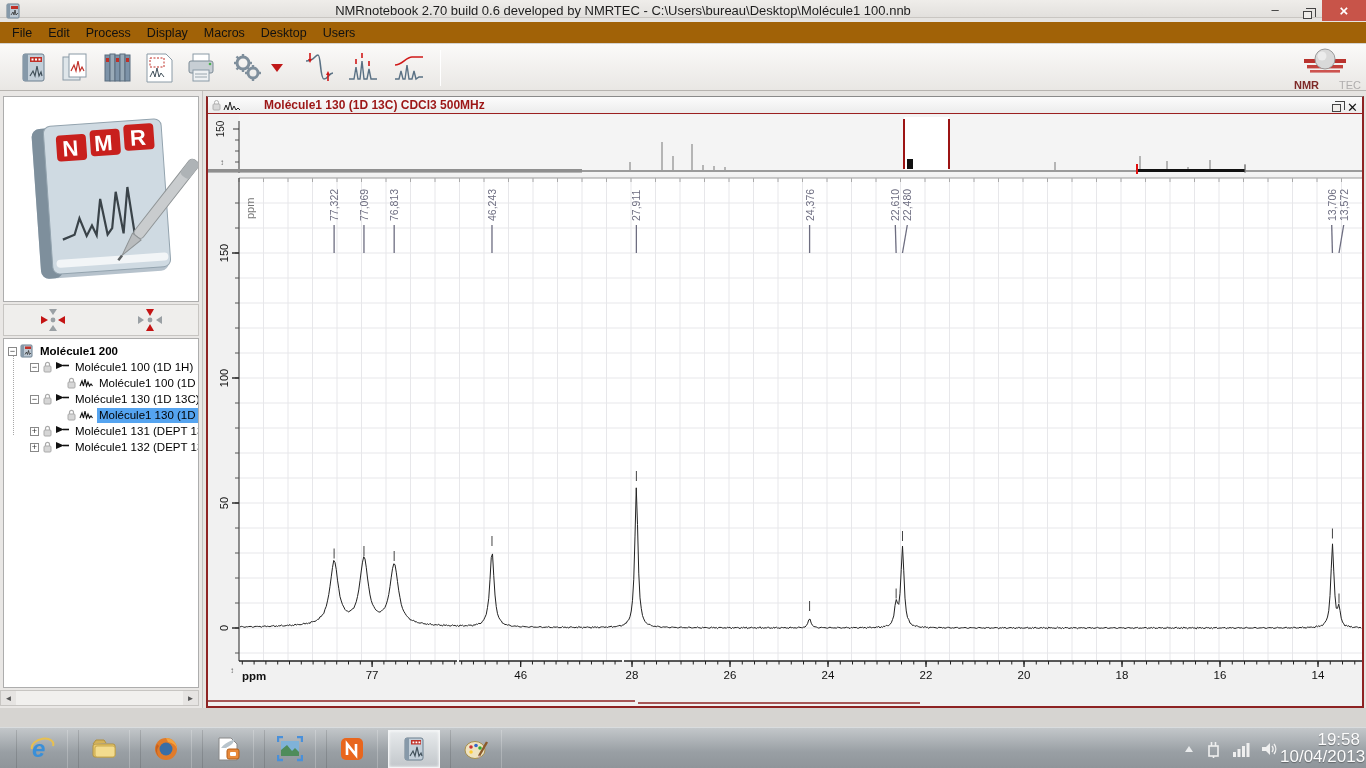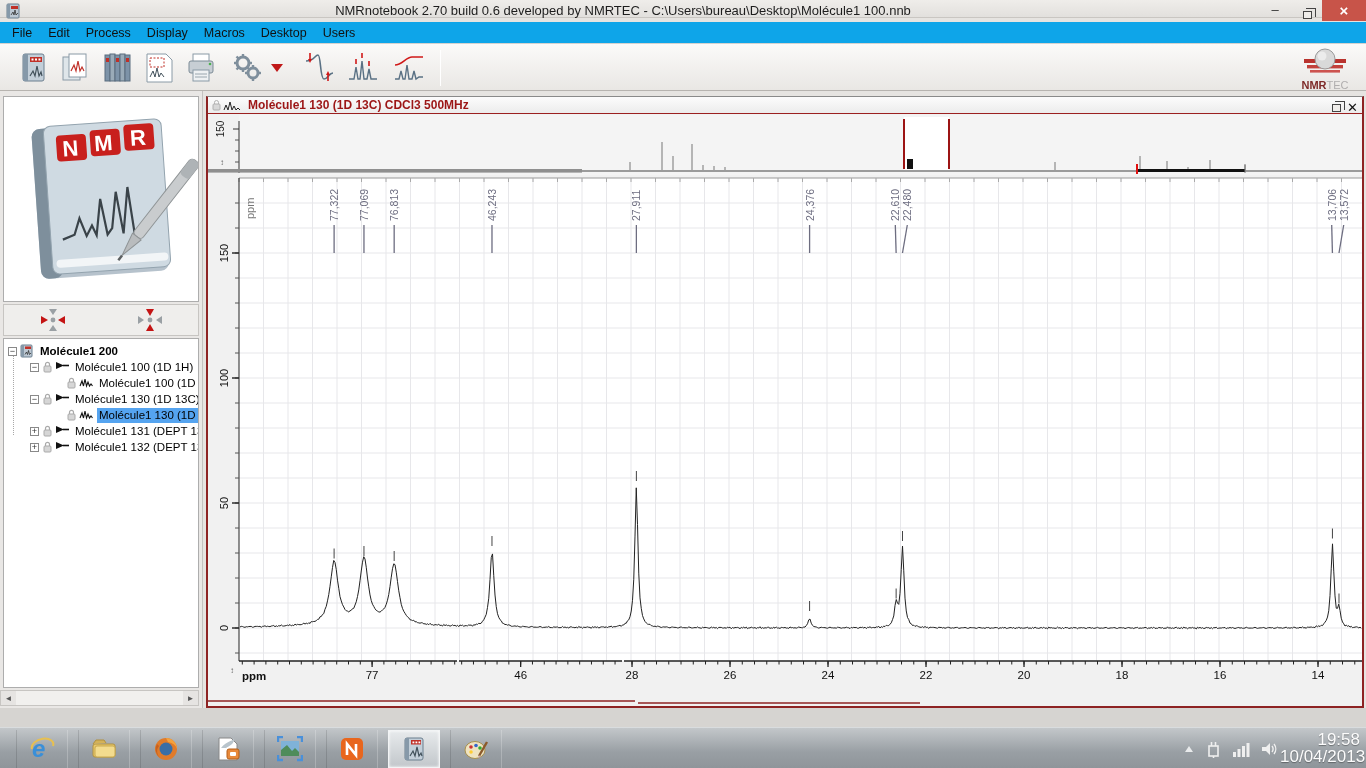--- a/index.html
+++ b/index.html
@@ -14,51 +14,51 @@
     text-align:center;font-size:13px;color:#1d1d1d;white-space:nowrap;overflow:hidden;}
   .tbtn{position:absolute;top:0;height:21px;width:30px;text-align:center;line-height:20px;
     font-size:13px;color:#333;cursor:default;}
   #btn-min{right:76px;}
   #btn-max{right:44px;padding-top:5px;}
   .restore-glyph{display:inline-block;width:9px;height:8px;border:1px solid #444;position:relative;background:#efedea;}
   .restore-glyph:before{content:"";position:absolute;left:2px;top:-4px;width:9px;height:8px;border:1px solid #444;border-bottom:none;border-left:none;}
   #btn-close{right:0;width:44px;background:#c85449;color:#fff;font-size:15px;font-weight:bold;line-height:21px;}
 
   
-  #menubar{position:absolute;left:0;top:22px;width:1366px;height:22px;background:#0ea5e9;border-bottom:1px solid #d4d2cf;display:flex;align-items:center;padding-left:4px;}
+  #menubar{position:absolute;left:0;top:22px;width:1366px;height:22px;background:#a16207;border-bottom:1px solid #d4d2cf;display:flex;align-items:center;padding-left:4px;}
   .menu-item{font-size:12.5px;color:#111;padding:2px 8px;}
 
   
   #toolbar{position:absolute;left:0;top:44px;width:1366px;height:47px;
     background:linear-gradient(#fbfaf9,#e9e7e4);border-bottom:1px solid #b7b4b0;}
   .tool-btn{position:absolute;top:5px;width:38px;height:38px;display:flex;align-items:center;justify-content:center;}
   #toolbar-sep{position:absolute;left:440px;top:6px;width:1px;height:36px;background:#c2bfbb;border-right:1px solid #fff;}
   #brand-logo{position:absolute;right:10px;top:3px;width:62px;height:42px;text-align:center;}
   #brand-text{font-size:11px;font-weight:bold;letter-spacing:0;line-height:9px;}
-  #brand-text .b1{color:#7e2a28;} #brand-text .b2{color:#b0aeae;font-weight:normal;}
+  #brand-text .b1{color:#7e2a28;} #brand-text .b2{color:#b0aeae;font-weight:normal;padding-left:20px;}
 
   
   #sidebar{position:absolute;left:0;top:91px;width:203px;height:617px;background:#e9e7e5;border-right:1px solid #c4c2c0;}
   #logo-panel{position:absolute;left:3px;top:5px;width:196px;height:206px;background:#fff;border:1px solid #adadad;}
   #fit-bar{position:absolute;left:3px;top:213px;width:196px;height:32px;background:#efeeec;border:1px solid #c7c5c2;display:flex;align-items:center;}
   .fit-btn{width:50%;height:30px;display:flex;align-items:center;justify-content:center;}
   #tree-panel{position:absolute;left:3px;top:247px;width:196px;height:350px;background:#fff;border:1px solid #adadad;overflow:hidden;}
   .tree-row{position:absolute;left:0;height:16px;width:260px;display:flex;align-items:center;font-size:11.5px;color:#000;white-space:nowrap;}
   .tree-label{padding:0 3px 0 2px;height:15px;line-height:15px;}
   .tree-label.sel{background:#55a4f0;}
   .expander{width:9px;height:9px;border:1px solid #898989;background:#fff;font-size:9px;line-height:7px;text-align:center;color:#333;margin-right:3px;flex:none;}
   .dotline{position:absolute;width:1px;border-left:1px dotted #a8a8a8;}
   #tree-hscroll{position:absolute;left:0px;top:599px;width:199px;height:16px;background:#f1f0ee;border:1px solid #c7c5c2;display:flex;justify-content:space-between;align-items:center;}
   .scroll-arrow{width:15px;height:14px;background:#e6e4e2;display:flex;align-items:center;justify-content:center;font-size:8px;color:#555;}
 
   
   #spectrum-panel{position:absolute;left:206px;top:96px;width:1158px;height:612px;background:#f1f1f1;
     border-left:2px solid #8e2323;border-right:2px solid #8e2323;border-bottom:2px solid #8e2323;border-top:1px solid #8a8a8a;}
   #panel-header{position:absolute;left:0;top:0;width:1154px;height:17px;background:linear-gradient(#fcfcfc,#ececec);border-bottom:1px solid #9b2020;display:flex;align-items:center;}
-  #panel-title{font-size:12px;font-weight:bold;color:#9c1616;margin-left:6px;white-space:nowrap;}
+  #panel-title{font-size:12px;font-weight:bold;color:#9c1616;margin-left:22px;white-space:nowrap;}
   #panel-controls{position:absolute;right:4px;top:1px;display:flex;gap:6px;align-items:center;}
   #panel-close{font-size:13px;font-weight:bold;color:#111;line-height:15px;}
   #minimap-wrap{position:absolute;left:0;top:18px;width:1154px;height:60px;}
   #mainchart-wrap{position:absolute;left:0;top:78px;width:1154px;height:531px;}
   svg text{font-family:"Liberation Sans","DejaVu Sans",sans-serif;}
 
   #below-panel{position:absolute;left:0;top:708px;width:1366px;height:19px;background:#d6d4d1;}
 
   
   #taskbar{position:absolute;left:0;top:727px;width:1366px;height:41px;

